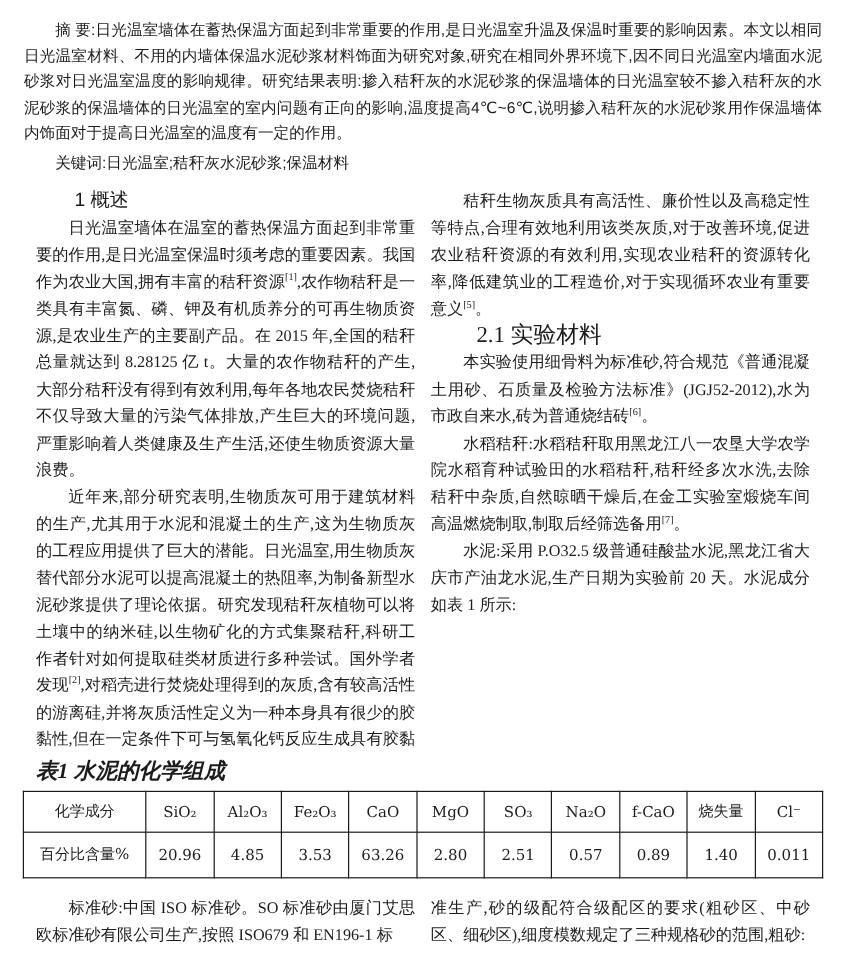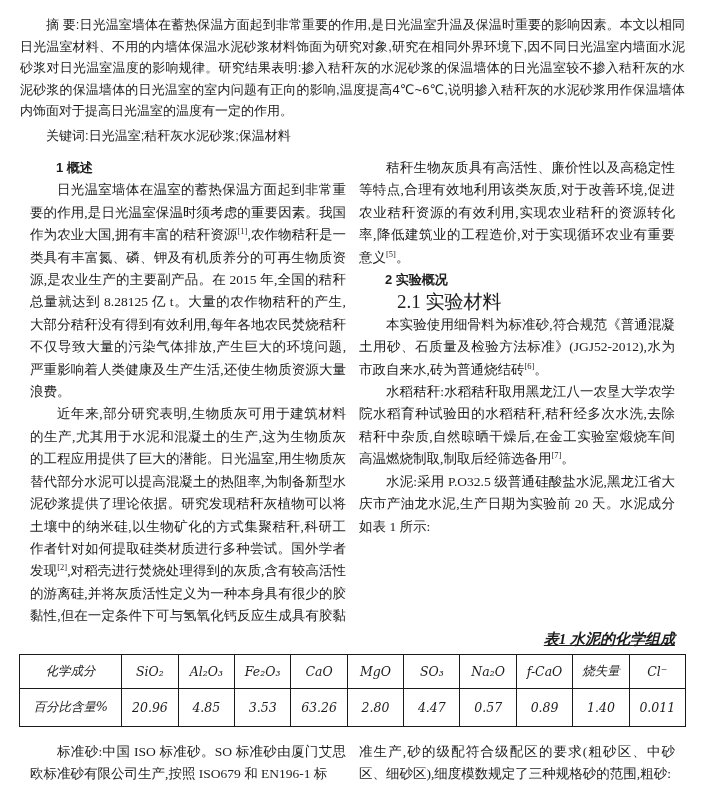--- a/index.html
+++ b/index.html
@@ -42,65 +42,64 @@
   .col {
     width: 316px;
     font-size: 13.5px;
     line-height: 22.4px;
     text-align: justify;
   }
   .col p { margin: 0; text-indent: 2em; }
   .col p.no-indent { text-indent: 0; }
   .h-num {
     margin: 0;
-    font-weight: bold;
+    font-weight: normal;
     text-indent: 2em;
     font-family: "Liberation Sans", "DejaVu Sans", sans-serif;
-    font-size: 13px;
+    font-size: 16px;
   }
   .h-sub {
     margin: 0;
     font-weight: normal;
     text-indent: 2em;
     font-size: 19px;
   }
   sup.ref {
     font-size: 8.5px;
     line-height: 0;
     vertical-align: super;
   }
 
   
   .tbl-caption {
-    text-align: right;
+    text-align: left;
     font-style: italic;
-    font-size: 15px;
+    font-size: 18px;
     margin: 7px 0 5px 0;
     font-weight: bold;
-    text-decoration: underline;
   }
   table.chem {
     border-collapse: collapse;
     width: calc(100% + 22px);
     margin-left: -11px;
     table-layout: fixed;
     font-size: 12.5px;
     font-family: "DejaVu Serif", "Liberation Serif", serif;
   }
   table.chem th, table.chem td {
     border: 1px solid #1a1a1a;
     text-align: center;
     vertical-align: middle;
     font-weight: normal;
     padding: 0 2px;
   }
   table.chem tr.hdr th { height: 33px; }
   table.chem tr.dat td { height: 37px; }
   table.chem .c0 { width: 14.6%; }
-  table.chem { border: 1.5px solid #1a1a1a; font-style: italic; }
+  table.chem { border: 1.5px solid #1a1a1a; }
 
   
   .bottom-cols {
     display: flex;
     gap: 13px;
     margin-top: 14px;
   }
   .bottom-cols .col { height: 50px; overflow: hidden; }
 </style>
 </head>
@@ -114,21 +113,20 @@
   </div>
 
   <div class="columns">
     <div class="col">
       <p class="h-num">1 概述</p>
       <p><span>日光温室墙体在温室的蓄热保温方面起到非常重要的作用,是日光温室保温时须考虑的重要因素。我国作为农业大国,拥有丰富的秸秆资源</span><sup class="ref">[1]</sup><span>,农作物秸秆是一类具有丰富氮、磷、钾及有机质养分的可再生物质资源,是农业生产的主要副产品。在 2015 年,全国的秸秆总量就达到 8.28125 亿 t。大量的农作物秸秆的产生,大部分秸秆没有得到有效利用,每年各地农民焚烧秸秆不仅导致大量的污染气体排放,产生巨大的环境问题,严重影响着人类健康及生产生活,还使生物质资源大量浪费。</span></p>
       <p><span>近年来,部分研究表明,生物质灰可用于建筑材料的生产,尤其用于水泥和混凝土的生产,这为生物质灰的工程应用提供了巨大的潜能。日光温室,用生物质灰替代部分水泥可以提高混凝土的热阻率,为制备新型水泥砂浆提供了理论依据。研究发现秸秆灰植物可以将土壤中的纳米硅,以生物矿化的方式集聚秸秆,科研工作者针对如何提取硅类材质进行多种尝试。国外学者发现</span><sup class="ref">[2]</sup><span>,对稻壳进行焚烧处理得到的灰质,含有较高活性的游离硅,并将灰质活性定义为一种本身具有很少的胶黏性,但在一定条件下可与氢氧化钙反应生成具有胶黏性凝胶体的性质。国内学者通过对秸秆燃</span></p>
     </div>
     <div class="col">
       <p><span>秸秆生物灰质具有高活性、廉价性以及高稳定性等特点,合理有效地利用该类灰质,对于改善环境,促进农业秸秆资源的有效利用,实现农业秸秆的资源转化率,降低建筑业的工程造价,对于实现循环农业有重要意义</span><sup class="ref">[5]</sup><span>。</span></p>
-      <p class="h-num">2 实验概况</p>
       <p class="h-sub">2.1 实验材料</p>
       <p><span>本实验使用细骨料为标准砂,符合规范《普通混凝土用砂、石质量及检验方法标准》(JGJ52-2012),水为市政自来水,砖为普通烧结砖</span><sup class="ref">[6]</sup><span>。</span></p>
       <p><span>水稻秸秆:水稻秸秆取用黑龙江八一农垦大学农学院水稻育种试验田的水稻秸秆,秸秆经多次水洗,去除秸秆中杂质,自然晾晒干燥后,在金工实验室煅烧车间高温燃烧制取,制取后经筛选备用</span><sup class="ref">[7]</sup><span>。</span></p>
       <p>水泥:采用 P.O32.5 级普通硅酸盐水泥,黑龙江省大庆市产油龙水泥,生产日期为实验前 20 天。水泥成分如表 1 所示:</p>
     </div>
   </div>
 
   <div class="tbl-caption">表1  水泥的化学组成</div>
   <table class="chem">
     <tbody>
@@ -145,21 +143,21 @@
         <th>烧失量</th>
         <th>Cl⁻</th>
       </tr>
       <tr class="dat">
         <td class="c0">百分比含量%</td>
         <td>20.96</td>
         <td>4.85</td>
         <td>3.53</td>
         <td>63.26</td>
         <td>2.80</td>
-        <td>4.47</td>
+        <td>2.51</td>
         <td>0.57</td>
         <td>0.89</td>
         <td>1.40</td>
         <td>0.011</td>
       </tr>
     </tbody>
   </table>
 
   <div class="bottom-cols">
     <div class="col">

